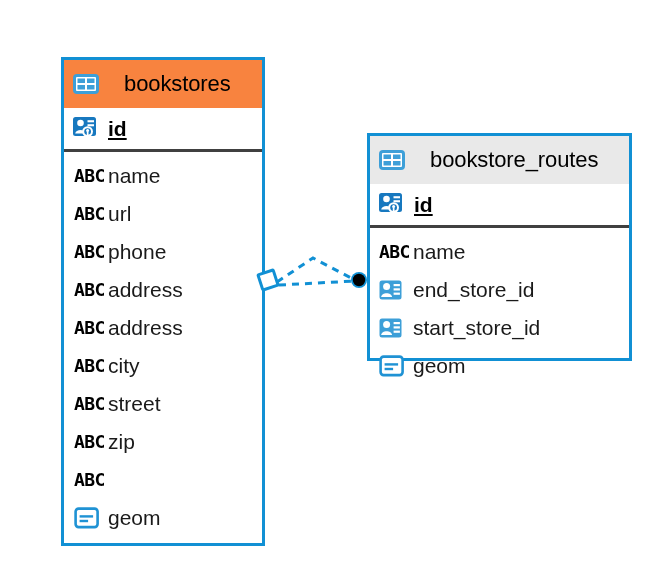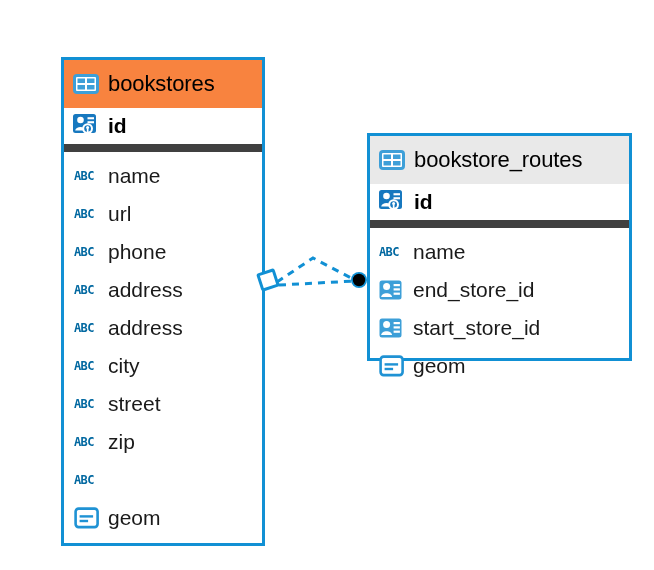--- a/index.html
+++ b/index.html
@@ -38,20 +38,21 @@
     width: 265px;
     height: 228px;
   }
 
   .entity-header {
     display: flex;
     align-items: center;
     box-sizing: border-box;
     height: 48px;
     padding-left: 9px;
+    gap: 16px;
   }
   .entity-header.selected {
     background: #f8833f;
   }
   .entity-header.normal {
     background: #e9e9e9;
   }
   .entity-title {
     font-size: 22px;
     color: #000000;
@@ -60,22 +61,23 @@
     letter-spacing: -0.1px;
   }
 
   
   .pk-row {
     display: flex;
     align-items: center;
     box-sizing: border-box;
     height: 44px;
     padding-left: 9px;
-    border-bottom: 8px solid #404040;
+    border-bottom: 3px solid #404040;
     background: #ffffff;
+    text-decoration: underline;
   }
   .pk-label {
     font-size: 21px;
     font-weight: bold;
     color: #000000;
     margin-left: 8px;
   }
 
   .field-list {
     padding-top: 5px;
@@ -103,23 +105,23 @@
     display: inline-flex;
     align-items: center;
     justify-content: center;
     flex: 0 0 auto;
   }
   .icon svg { display: block; }
 
   .icon-abc {
     width: 26px;
     height: 20px;
-    color: #0369a1;
+    color: #000000;
     font-family: "DejaVu Sans Mono", monospace;
-    font-size: 12px;
+    font-size: 18px;
     font-weight: bold;
     letter-spacing: -0.6px;
     line-height: 1;
     justify-content: flex-start;
   }
 
   
   #connector {
     position: absolute;
     left: 255px;

